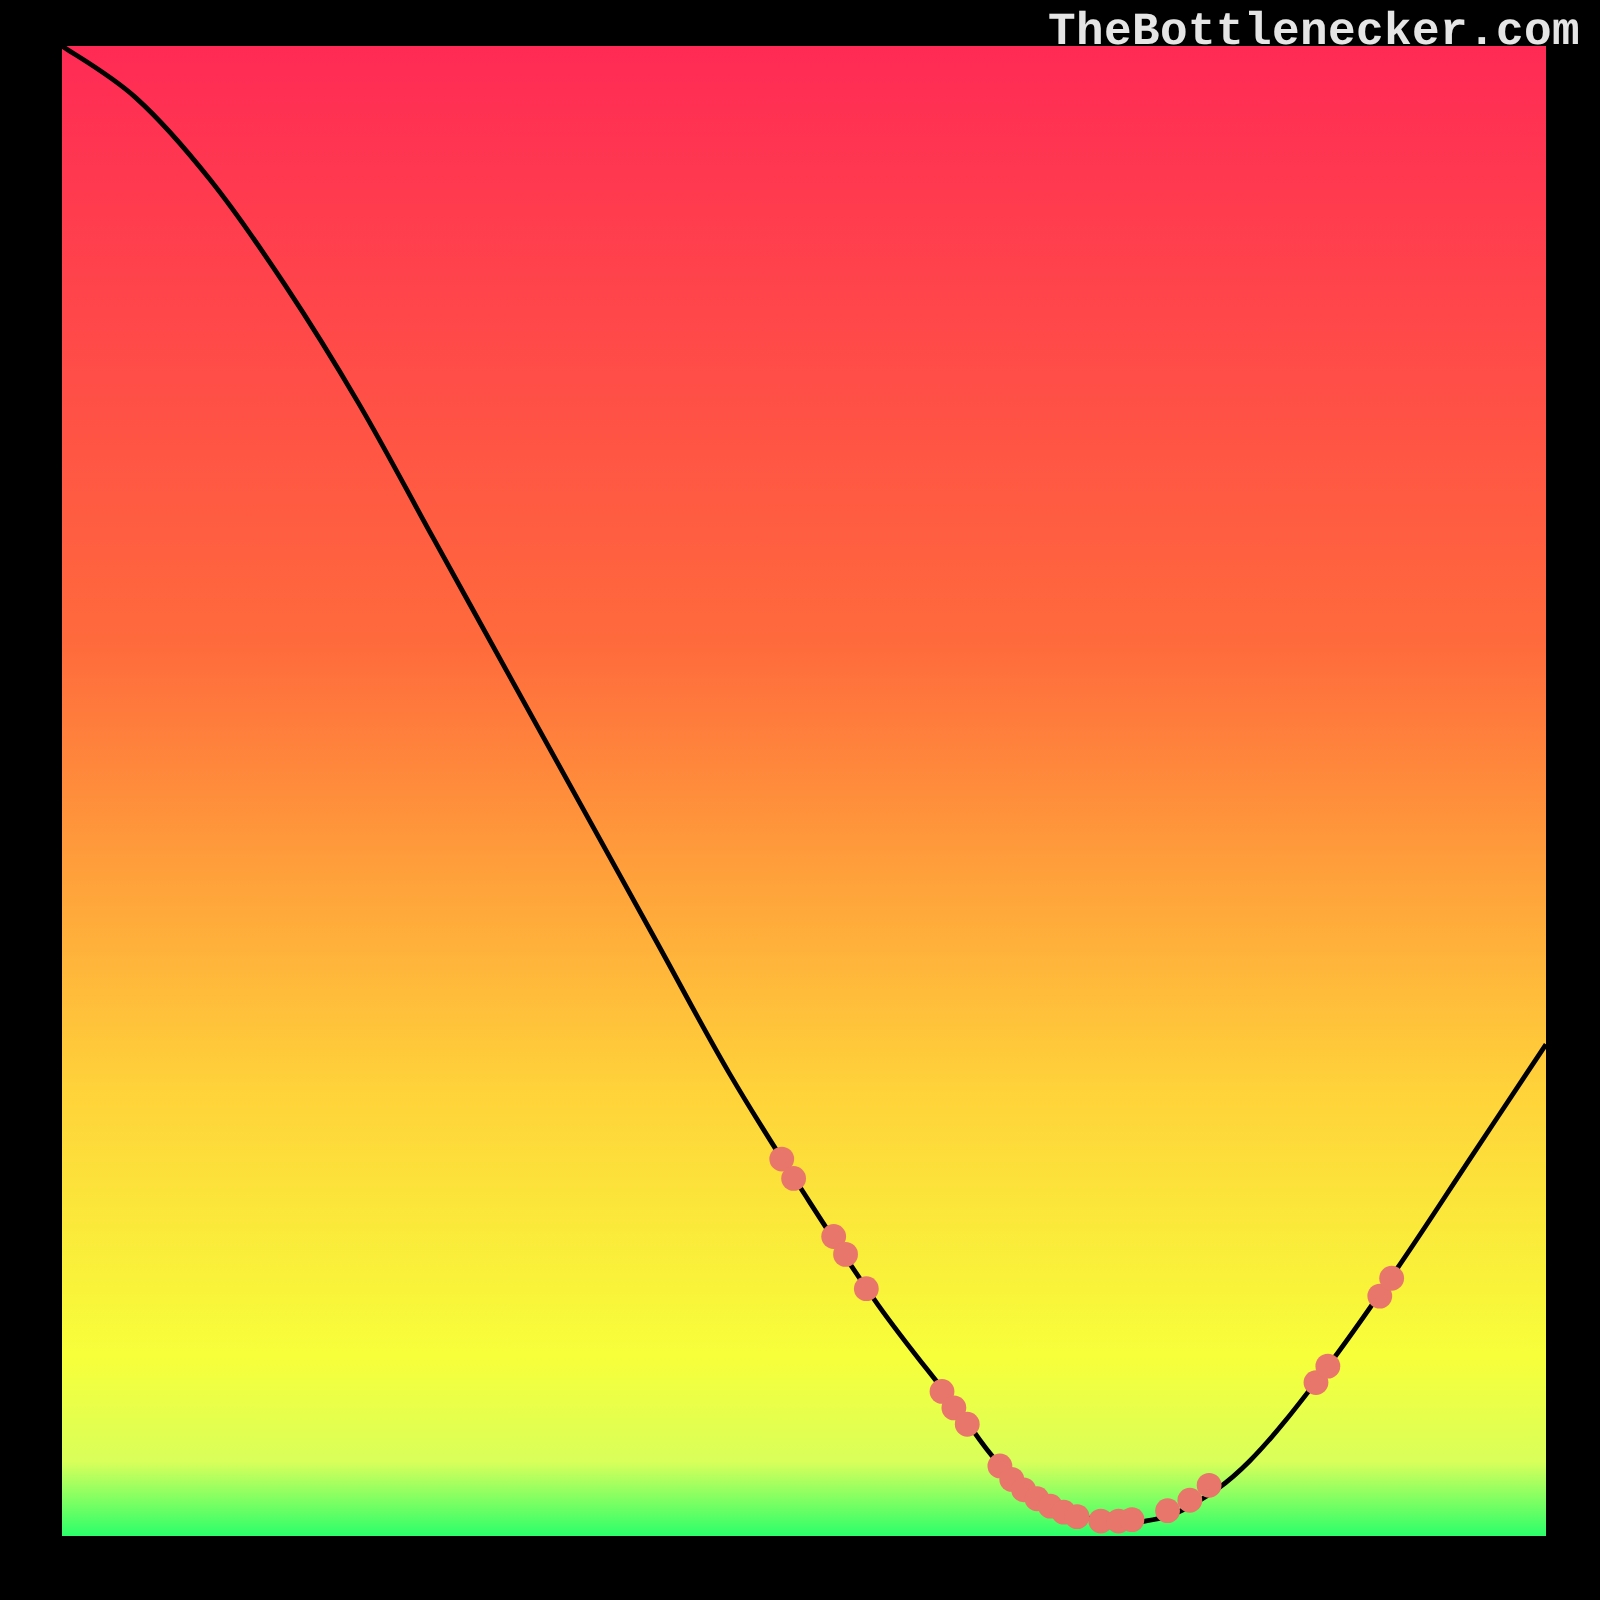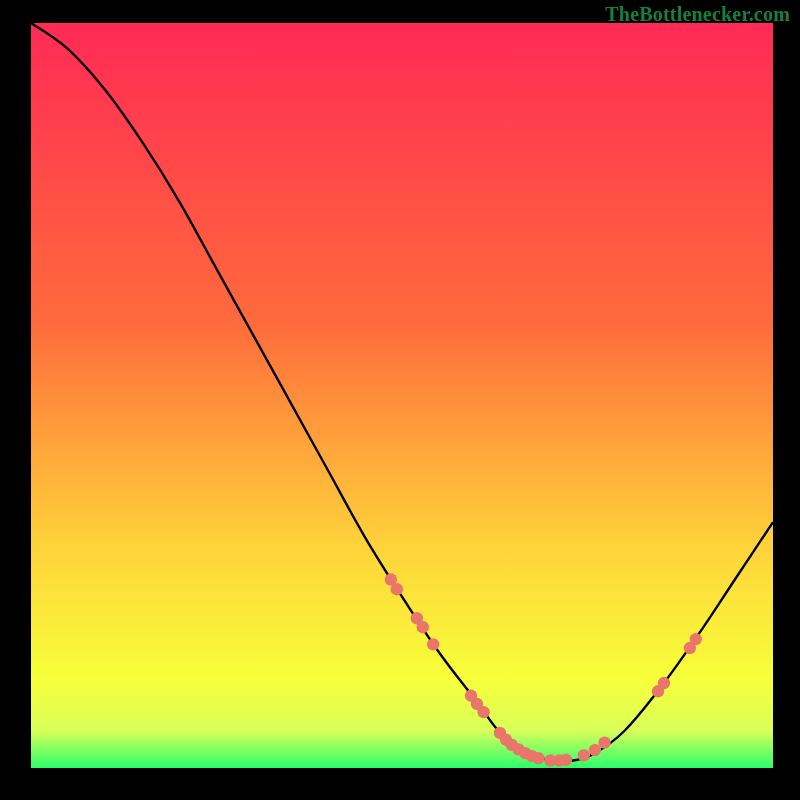--- a/index.html
+++ b/index.html
@@ -17,24 +17,24 @@
   }
   svg {
     position: absolute;
     top: 0;
     left: 0;
   }
   .attrib {
     position: absolute;
     top: 3px;
     right: 10px;
-    font-family: Liberation Serif, serif;
-    font-size: 20px;
+    font-family: Liberation Mono, monospace;
+    font-size: 23px;
     font-weight: 600;
-    color: #15803d;
+    color: #e5e5e5;
     letter-spacing: 0.2px;
   }
 </style>
 </head>
 <body>
 <div class="wrap">
 
 <svg id="svg" width="800" height="800" viewBox="0 0 800 800">
   <defs>
     <linearGradient id="bggrad" x1="0" y1="0" x2="0" y2="1">

